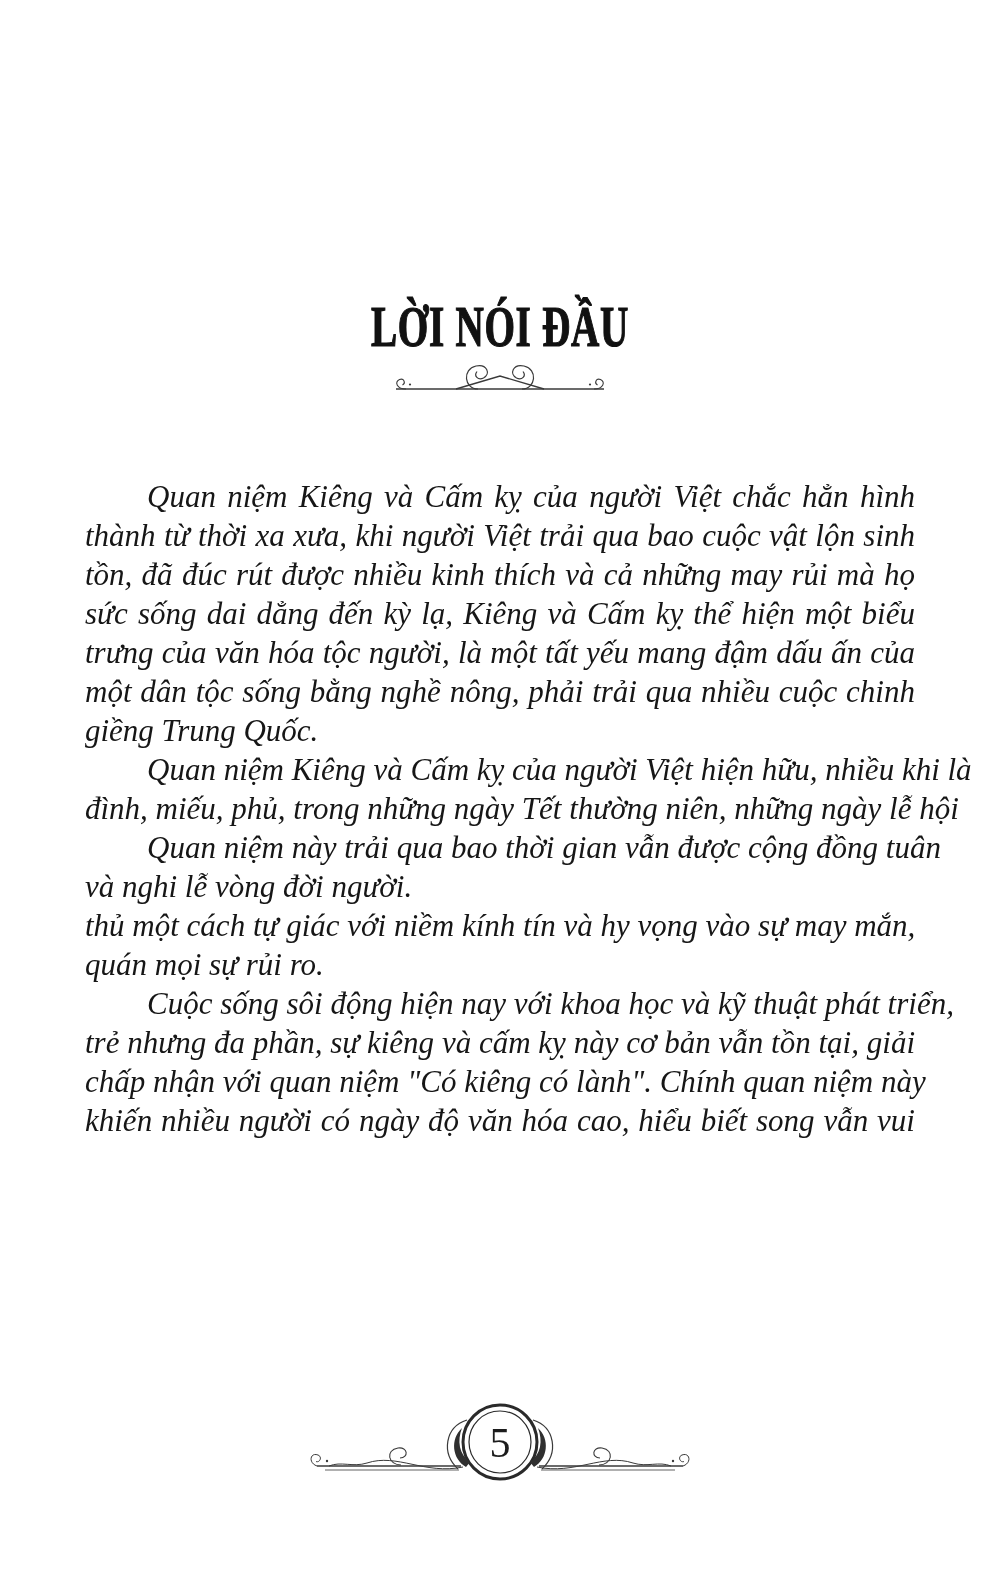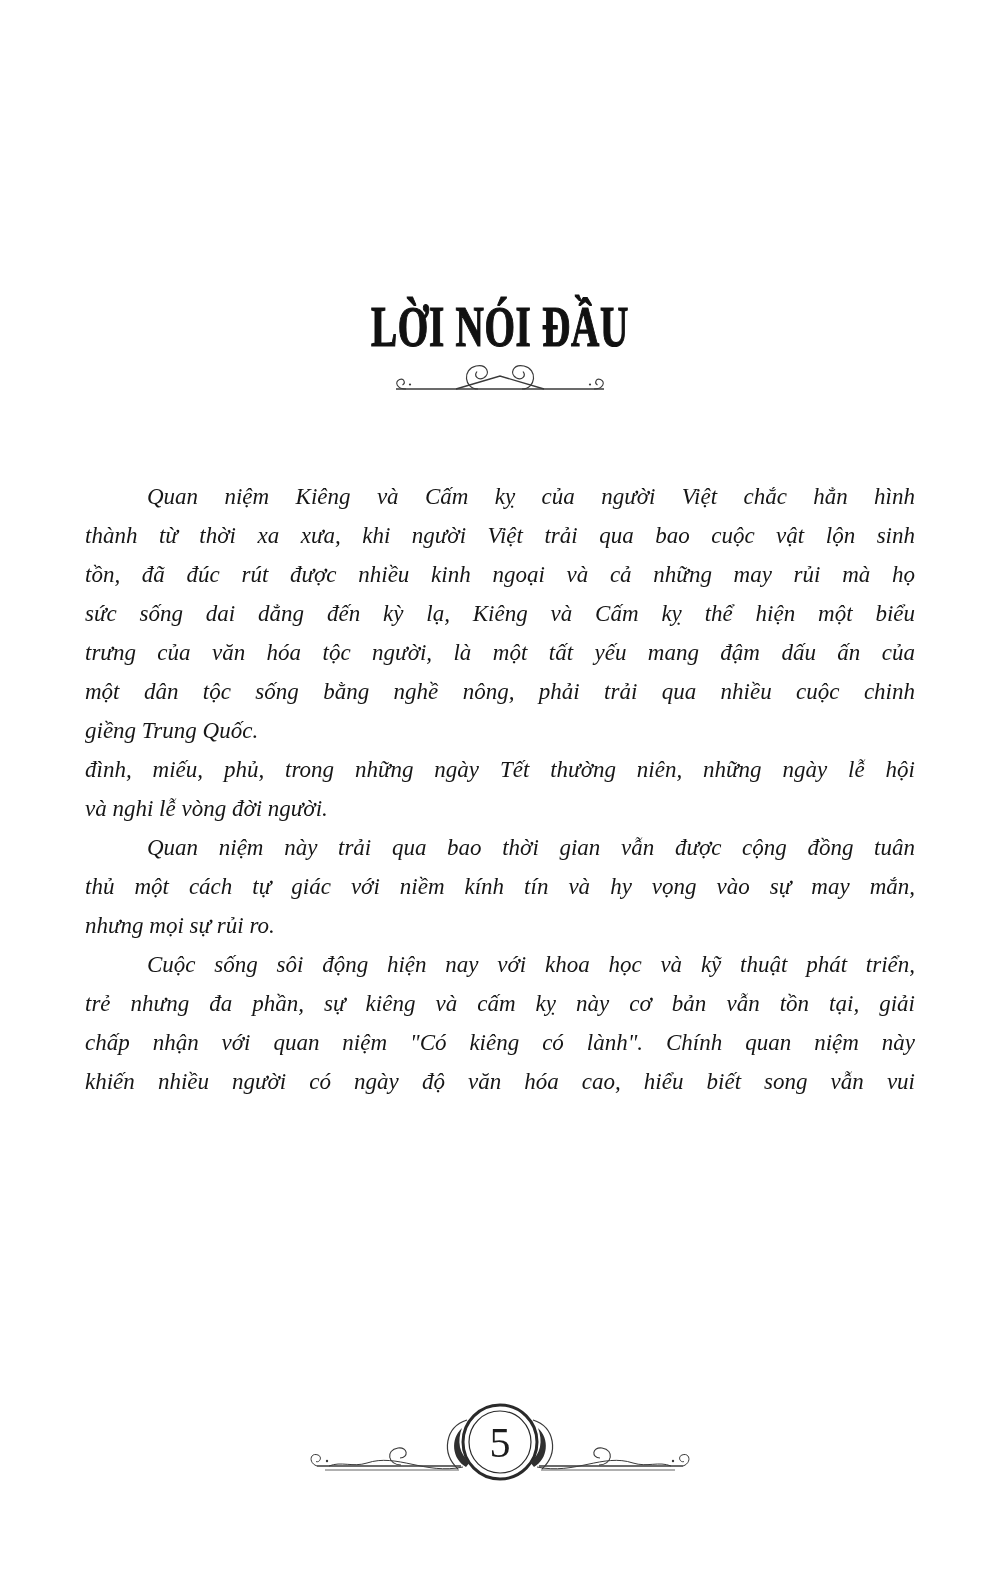--- a/index.html
+++ b/index.html
@@ -14,21 +14,21 @@
     letter-spacing:1px; color:#111;
     transform:scaleX(0.70); transform-origin:center;
     -webkit-text-stroke:1.2px #111;
     white-space:nowrap;
   }
   .title-flourish {
     position:absolute; top:358px; left:50%; transform:translateX(-50%);
   }
   .body-text {
     position:absolute; top:477px; left:85px; width:830px;
-    font-style:italic; font-size:23px; line-height:39px; color:#161616;
+    font-style:italic; font-size:31px; line-height:39px; color:#161616;
   }
   .line {
     height:39px; white-space:nowrap;
     text-align:justify; text-align-last:justify;
   }
   .line.first { text-indent:62px; }
   .line.end  { text-align-last:left; }
   .footer-flourish {
     position:absolute; top:1393px; left:50%; transform:translateX(-50%);
   }
@@ -54,30 +54,31 @@
       <path d="M14 31 C5 31 2 24 7.5 21.5 C12 19.8 14 25 10.5 27" stroke-width="1.1"></path>
       <path d="M202 31 C211 31 214 24 208.5 21.5 C204 19.8 202 25 205.5 27" stroke-width="1.1"></path>
       <circle cx="18" cy="26.5" r="1.1" fill="#3a3a3a" stroke="none"></circle>
       <circle cx="198" cy="26.5" r="1.1" fill="#3a3a3a" stroke="none"></circle>
     </svg>
   </div>
 
   <div class="body-text">
       <div class="line first">Quan niệm Kiêng và Cấm kỵ của người Việt chắc hẳn hình</div>
       <div class="line">thành từ thời xa xưa, khi người Việt trải qua bao cuộc vật lộn sinh</div>
-      <div class="line">tồn, đã đúc rút được nhiều kinh ngoại và cả những may rủi mà họ</div>
+      <div class="line">tồn, đã đúc rút được nhiều kinh thích và cả những may rủi mà họ</div>
       <div class="line">sức sống dai dẳng đến kỳ lạ, Kiêng và Cấm kỵ thể hiện một biểu</div>
       <div class="line">trưng của văn hóa tộc người, là một tất yếu mang đậm dấu ấn của</div>
       <div class="line">một dân tộc sống bằng nghề nông, phải trải qua nhiều cuộc chinh</div>
       <div class="line end">giềng Trung Quốc.</div>
+      <div class="line first">Quan niệm Kiêng và Cấm kỵ của người Việt hiện hữu, nhiều khi là</div>
       <div class="line">đình, miếu, phủ, trong những ngày Tết thường niên, những ngày lễ hội</div>
+      <div class="line first">Quan niệm này trải qua bao thời gian vẫn được cộng đồng tuân</div>
       <div class="line end">và nghi lễ vòng đời người.</div>
-      <div class="line first">Quan niệm này trải qua bao thời gian vẫn được cộng đồng tuân</div>
       <div class="line">thủ một cách tự giác với niềm kính tín và hy vọng vào sự may mắn,</div>
-      <div class="line end">nhưng mọi sự rủi ro.</div>
+      <div class="line end">quán mọi sự rủi ro.</div>
       <div class="line first">Cuộc sống sôi động hiện nay với khoa học và kỹ thuật phát triển,</div>
       <div class="line">trẻ nhưng đa phần, sự kiêng và cấm kỵ này cơ bản vẫn tồn tại, giải</div>
       <div class="line">chấp nhận với quan niệm "Có kiêng có lành". Chính quan niệm này</div>
       <div class="line">khiến nhiều người có ngày độ văn hóa cao, hiểu biết song vẫn vui</div>
     </div>
 
   <div class="footer-flourish">
     <svg width="390" height="104" viewBox="0 0 390 104" fill="none" stroke="#3a3a3a">
       <path d="M12 73 H156" stroke-width="1.5"></path>
       <path d="M20 77 H154" stroke-width="0.8"></path>

